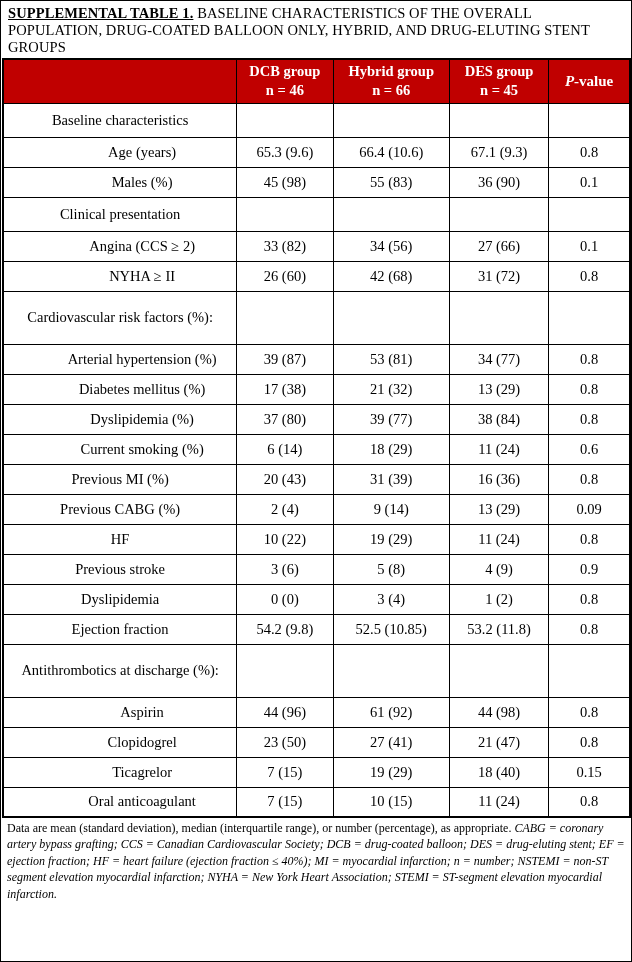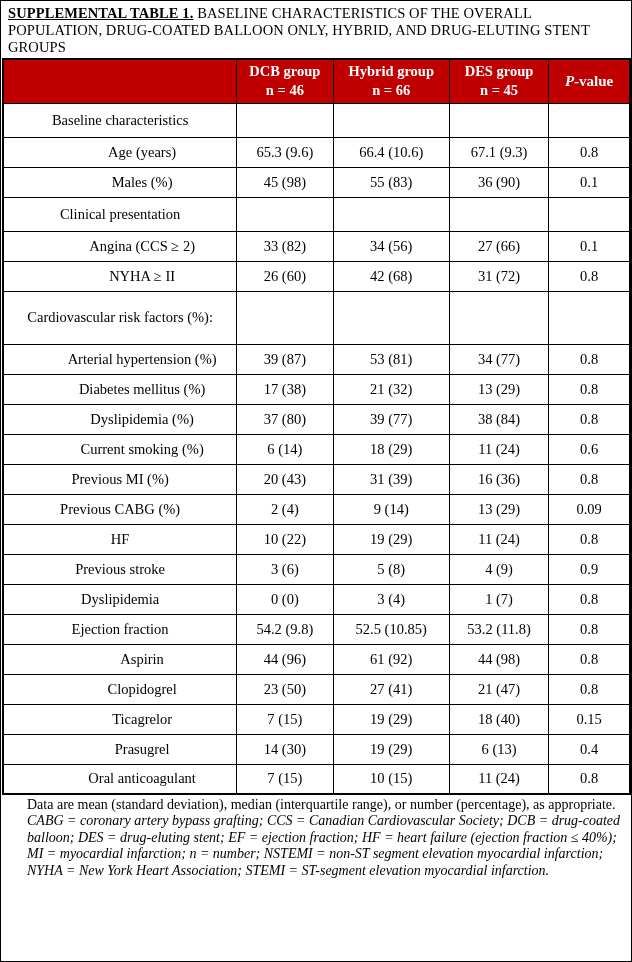--- a/index.html
+++ b/index.html
@@ -72,25 +72,24 @@
   }
   td.lab.indent {
     padding-left: 44px;
   }
   td.val {
     text-align: center;
     font-size: 14.5px;
     vertical-align: middle;
   }
   .footnote {
-    font-size: 14px;
+    font-size: 12px;
     line-height: 16.4px;
     padding: 2px 5px 0 6px;
     text-align: left;
-    margin-left: 20px;
   }
   .footnote .it {
     font-style: italic;
   }
 </style>
 </head>
 <body>
 
 <div class="page" style="--header-bg: #C00000; --header-text: #FFFFFF; --border: #000000; --bg: #FFFFFF;">
 
@@ -227,29 +226,36 @@
           <td class="lab">Previous stroke</td>
           <td class="val">3 (6)</td>
           <td class="val">5 (8)</td>
           <td class="val">4 (9)</td>
           <td class="val">0.9</td>
         </tr>
         <tr class="data-row">
           <td class="lab">Dyslipidemia</td>
           <td class="val">0 (0)</td>
           <td class="val">3 (4)</td>
-          <td class="val">1 (7)</td>
+          <td class="val">1 (2)</td>
           <td class="val">0.8</td>
         </tr>
         <tr class="data-row">
           <td class="lab">Ejection fraction</td>
           <td class="val">54.2 (9.8)</td>
           <td class="val">52.5 (10.85)</td>
           <td class="val">53.2 (11.8)</td>
           <td class="val">0.8</td>
+        </tr>
+        <tr class="sec-large">
+          <td class="lab">Antithrombotics at discharge (%):</td>
+          <td class="val"></td>
+          <td class="val"></td>
+          <td class="val"></td>
+          <td class="val"></td>
         </tr>
         <tr class="data-row">
           <td class="lab indent">Aspirin</td>
           <td class="val">44 (96)</td>
           <td class="val">61 (92)</td>
           <td class="val">44 (98)</td>
           <td class="val">0.8</td>
         </tr>
         <tr class="data-row">
           <td class="lab indent">Clopidogrel</td>
@@ -259,27 +265,20 @@
           <td class="val">0.8</td>
         </tr>
         <tr class="data-row">
           <td class="lab indent">Ticagrelor</td>
           <td class="val">7 (15)</td>
           <td class="val">19 (29)</td>
           <td class="val">18 (40)</td>
           <td class="val">0.15</td>
         </tr>
         <tr class="data-row">
-          <td class="lab indent">Prasugrel</td>
-          <td class="val">14 (30)</td>
-          <td class="val">19 (29)</td>
-          <td class="val">6 (13)</td>
-          <td class="val">0.4</td>
-        </tr>
-        <tr class="data-row">
           <td class="lab indent">Oral anticoagulant</td>
           <td class="val">7 (15)</td>
           <td class="val">10 (15)</td>
           <td class="val">11 (24)</td>
           <td class="val">0.8</td>
         </tr>
       </tbody>
   </table>
 
   <div class="footnote">

